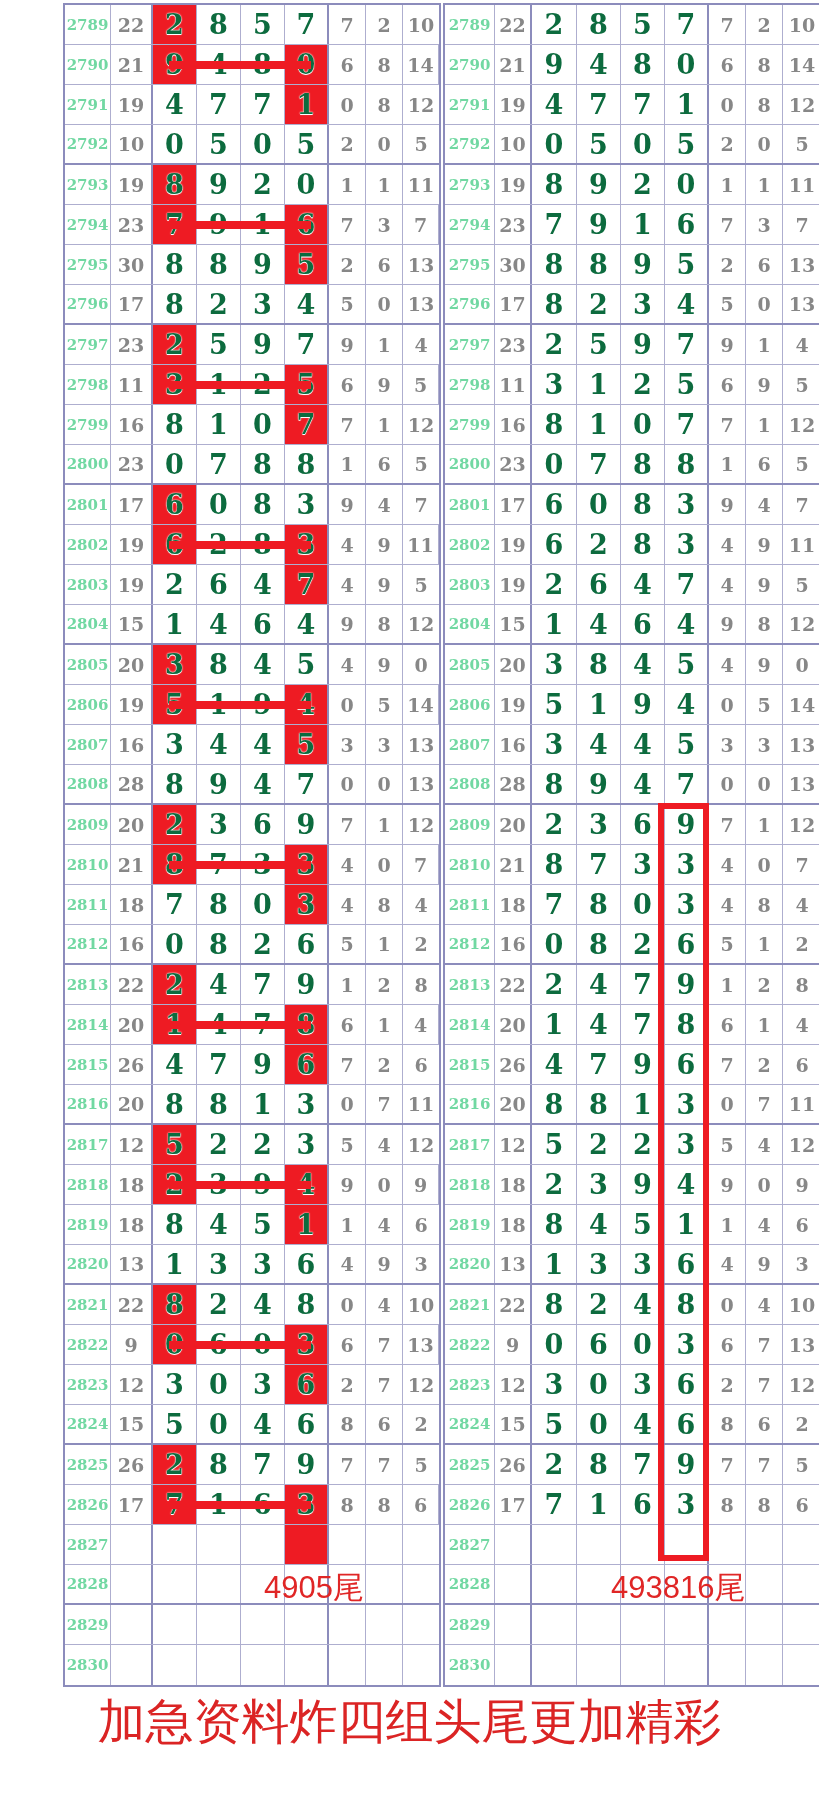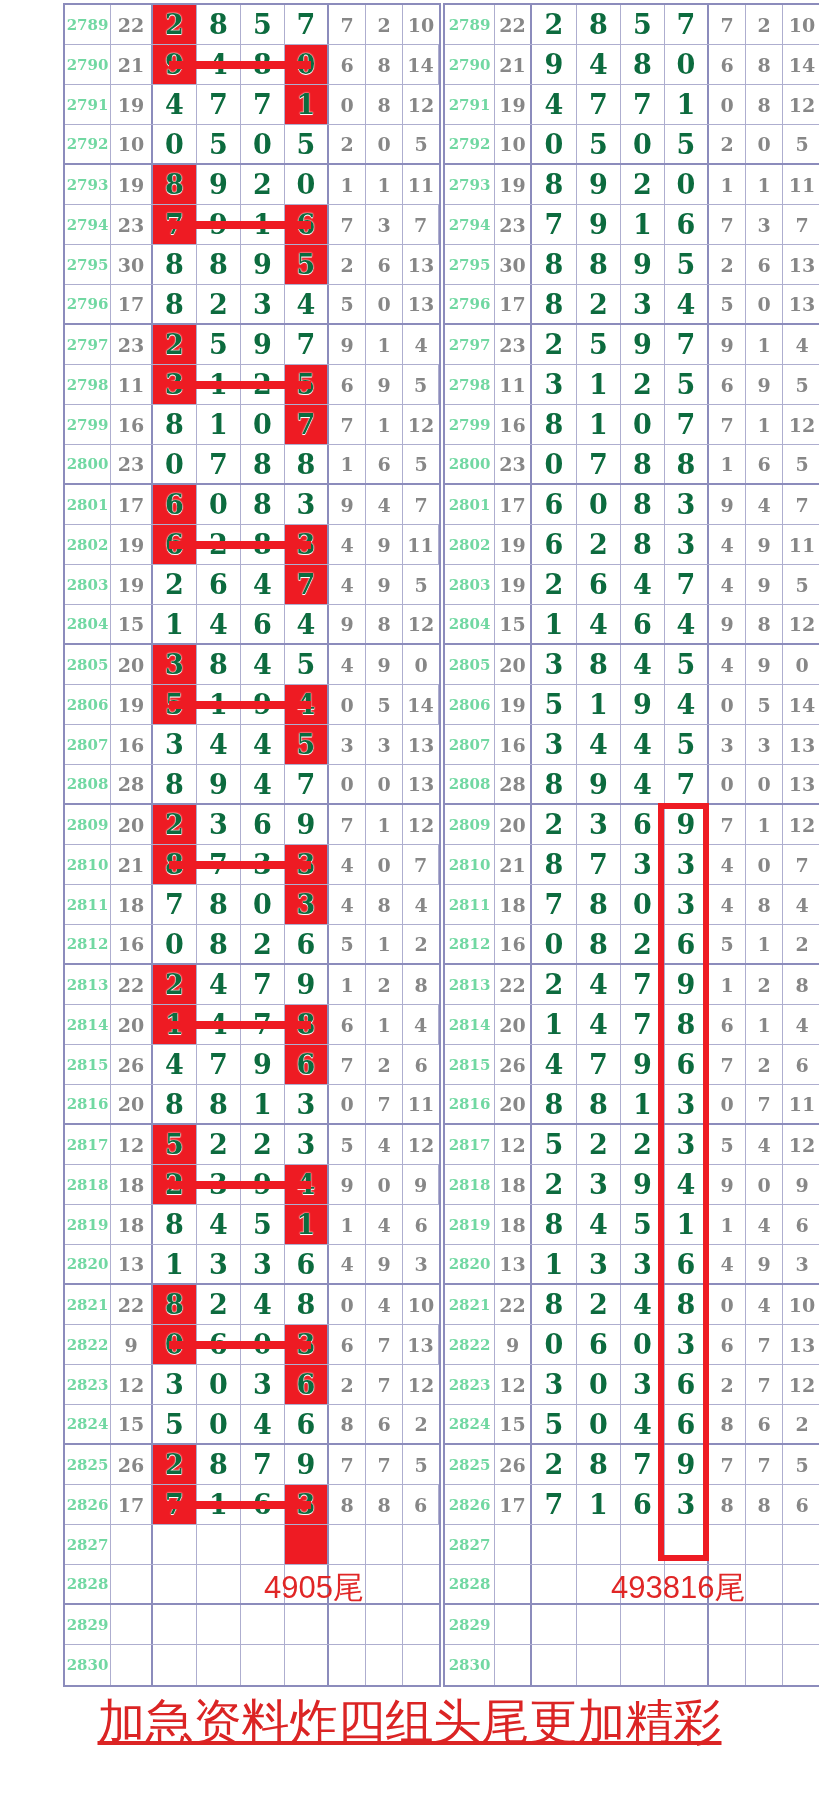--- a/index.html
+++ b/index.html
@@ -27,21 +27,21 @@
   .extra{font-family:"DejaVu Serif",serif;font-weight:bold;font-size:19px;color:var(--gray);}
   .hl{background:var(--red);}
   .hl span{text-shadow:0 0 1px #fff,0 0 2px #fff,0 1px 0 #fff;}
   .fillred{background:var(--red);}
   .linkline{position:absolute;top:16px;height:8px;background:var(--red);z-index:3;}
   #right-rect{position:absolute;left:658px;top:803px;width:51px;height:758px;border:6px solid var(--red);box-sizing:border-box;z-index:4;background:transparent;}
   .ovtext{position:absolute;color:var(--textred);white-space:nowrap;z-index:5;line-height:1;}
   #t-left{left:264px;top:1572px;font-size:31px;}
   #t-right{left:611px;top:1572px;font-size:31px;}
   #t-question{left:320px;top:1636px;font-size:38px;}
-  #t-footer{left:0;right:0;top:1698px;font-size:48px;text-align:center;color:#db2424;text-decoration:underline;}
+  #t-footer{left:0;right:0;top:1698px;font-size:48px;text-align:center;color:#db2424;}
 </style>
 </head>
 <body>
 
 <div id="stage">
   <div id="left-table" class="tbl" style="left: 63px; width: 374px;">
       <div class="row">
         <div class="cell period" style="width: 46px;">
           <span>2789</span>
         </div>

